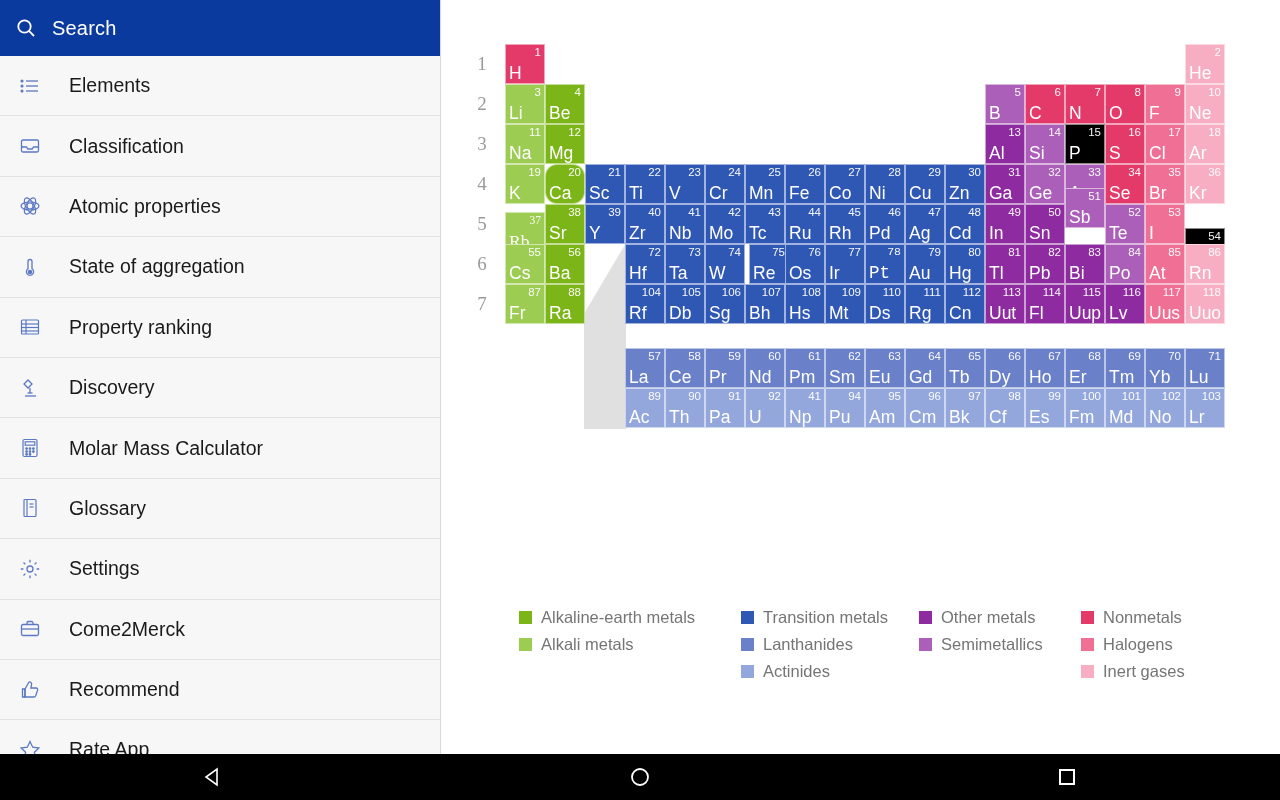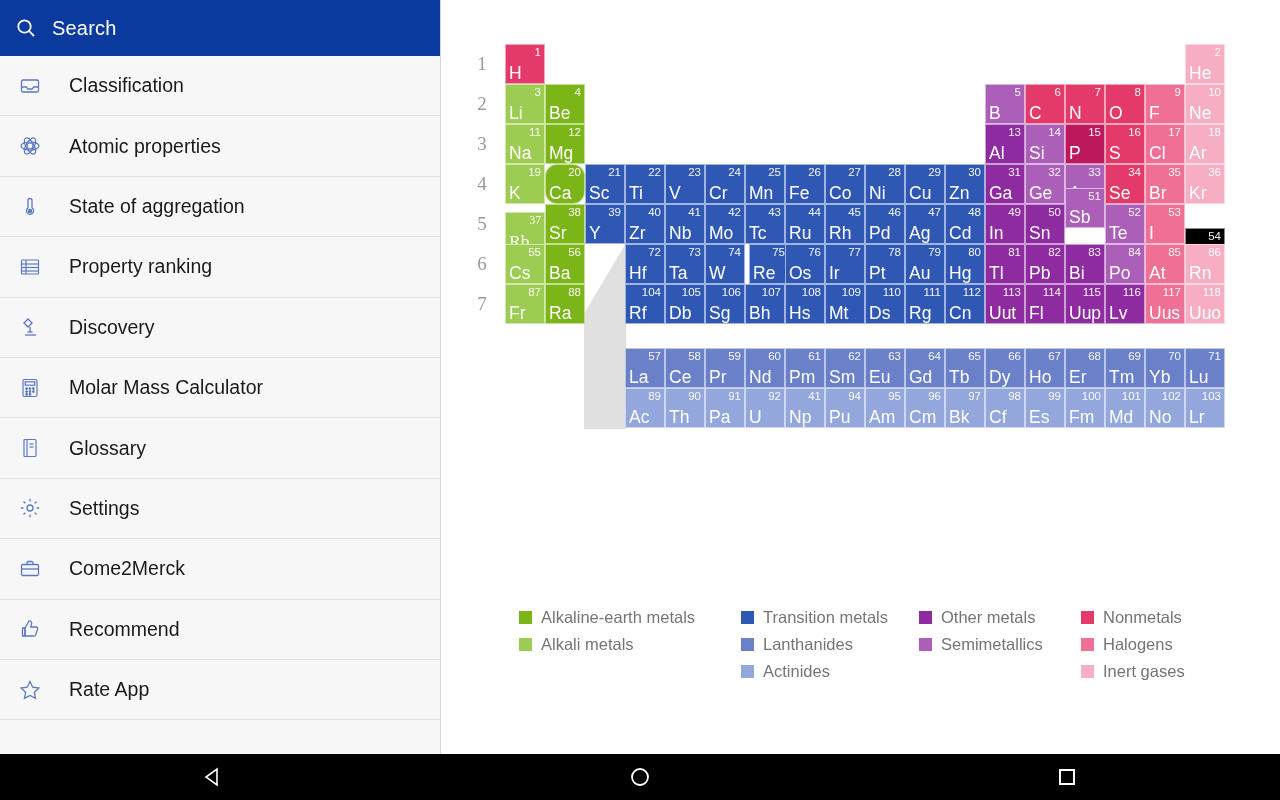--- a/index.html
+++ b/index.html
@@ -108,20 +108,33 @@
       <span class="s-icon">
         <svg width="24" height="24" viewBox="0 0 24 24" fill="none" stroke="#ffffff" stroke-width="1.8">
           <circle cx="10.5" cy="10.5" r="6.2"></circle>
             <line x1="15.2" y1="15.2" x2="20" y2="20"></line>
         </svg>
       </span>
       <span class="s-text">Search</span>
     </div>
 
     <div id="nav-list">
+        <div class="nav-item">
+          <span class="n-icon">
+            <svg width="22" height="22" viewBox="0 0 22 22" stroke="#5b78c4" stroke-width="1.3" fill="none">
+              <circle cx="3" cy="6" r=".9" fill="#5b78c4"></circle>
+              <circle cx="3" cy="11" r=".9" fill="#5b78c4"></circle>
+              <circle cx="3" cy="16" r=".9" fill="#5b78c4"></circle>
+              <line x1="7" y1="6" x2="19" y2="6"></line>
+              <line x1="7" y1="11" x2="19" y2="11"></line>
+              <line x1="7" y1="16" x2="19" y2="16"></line>
+            </svg>
+          </span>
+          <span class="n-label">Elements</span>
+        </div>
         <div class="nav-item">
           <span class="n-icon">
             <svg width="22" height="22" viewBox="0 0 22 22" stroke="#5b78c4" stroke-width="1.3" fill="none">
               <rect x="2.5" y="5" width="17" height="12" rx="1.5"></rect>
               <path d="M2.5 12h5l1.3 2h4.4l1.3-2h5"></path>
             </svg>
           </span>
           <span class="n-label">Classification</span>
         </div>
         <div class="nav-item">
@@ -301,21 +314,21 @@
           <span class="sym">Mg</span>
         </div>
         <div class="cell" style="left: 544px; top: 124px; background: rgb(142, 43, 160);">
           <span class="num">13</span>
           <span class="sym">Al</span>
         </div>
         <div class="cell" style="left: 584px; top: 124px; background: rgb(171, 95, 184);">
           <span class="num">14</span>
           <span class="sym">Si</span>
         </div>
-        <div class="cell" style="left: 624px; top: 124px; background: #be185d;">
+        <div class="cell" style="left: 624px; top: 124px; background: #000000;">
           <span class="num">15</span>
           <span class="sym">P</span>
         </div>
         <div class="cell" style="left: 664px; top: 124px; background: rgb(227, 58, 106);">
           <span class="num">16</span>
           <span class="sym">S</span>
         </div>
         <div class="cell" style="left: 704px; top: 124px; background: rgb(239, 111, 149);">
           <span class="num">17</span>
           <span class="sym">Cl</span>
@@ -493,21 +506,21 @@
           <span class="sym">Re</span>
         </div>
         <div class="cell" style="left: 344px; top: 244px; background: rgb(47, 88, 181);">
           <span class="num">76</span>
           <span class="sym">Os</span>
         </div>
         <div class="cell" style="left: 384px; top: 244px; background: rgb(47, 88, 181);">
           <span class="num">77</span>
           <span class="sym">Ir</span>
         </div>
-        <div class="cell" style="left: 424px; top: 244px; background: rgb(47, 88, 181);">
+        <div class="cell" style="left: 424px; top: 244px; background: rgb(47, 88, 181); font-family: Liberation Mono, monospace;">
           <span class="num">78</span>
           <span class="sym">Pt</span>
         </div>
         <div class="cell" style="left: 464px; top: 244px; background: rgb(47, 88, 181);">
           <span class="num">79</span>
           <span class="sym">Au</span>
         </div>
         <div class="cell" style="left: 504px; top: 244px; background: rgb(47, 88, 181);">
           <span class="num">80</span>
           <span class="sym">Hg</span>

